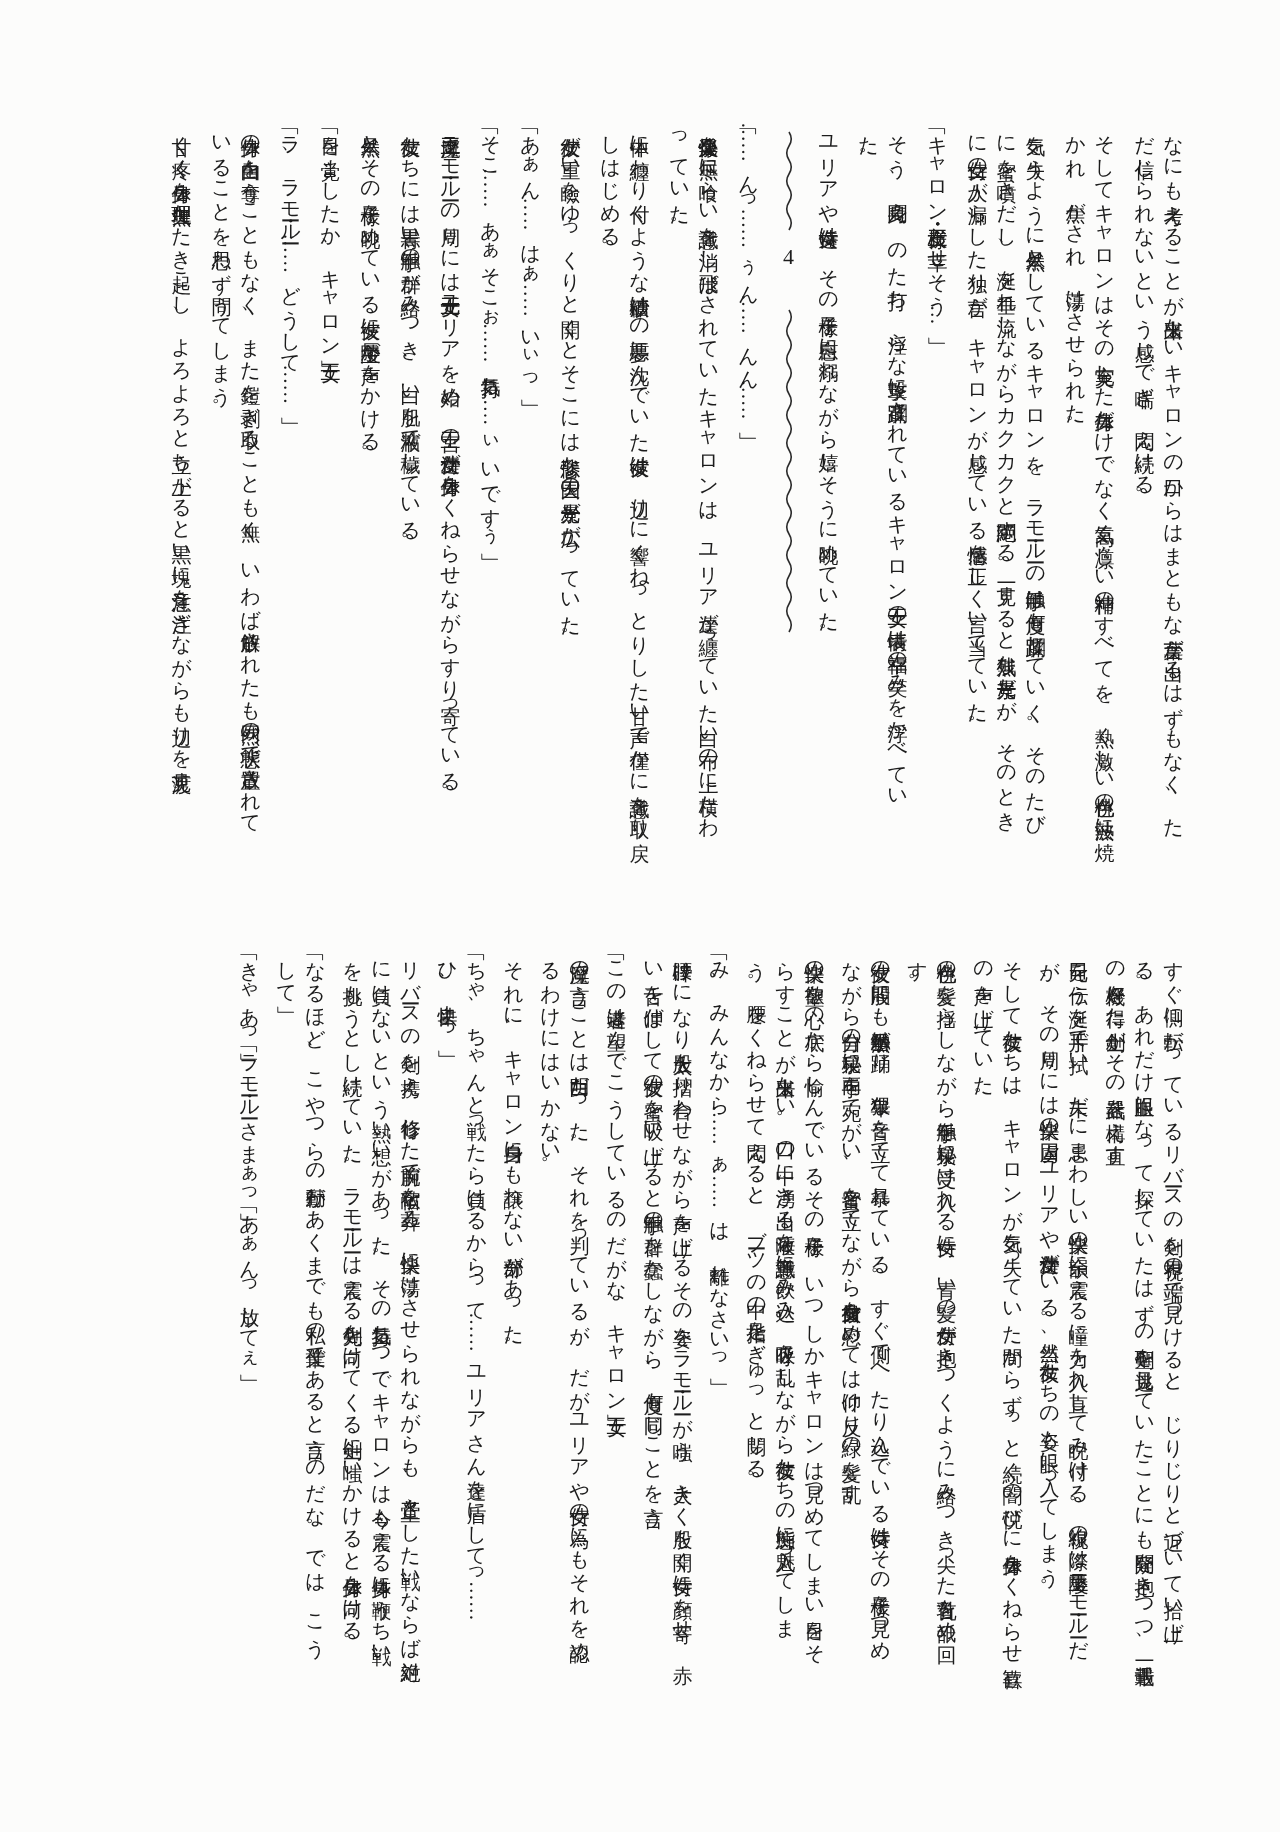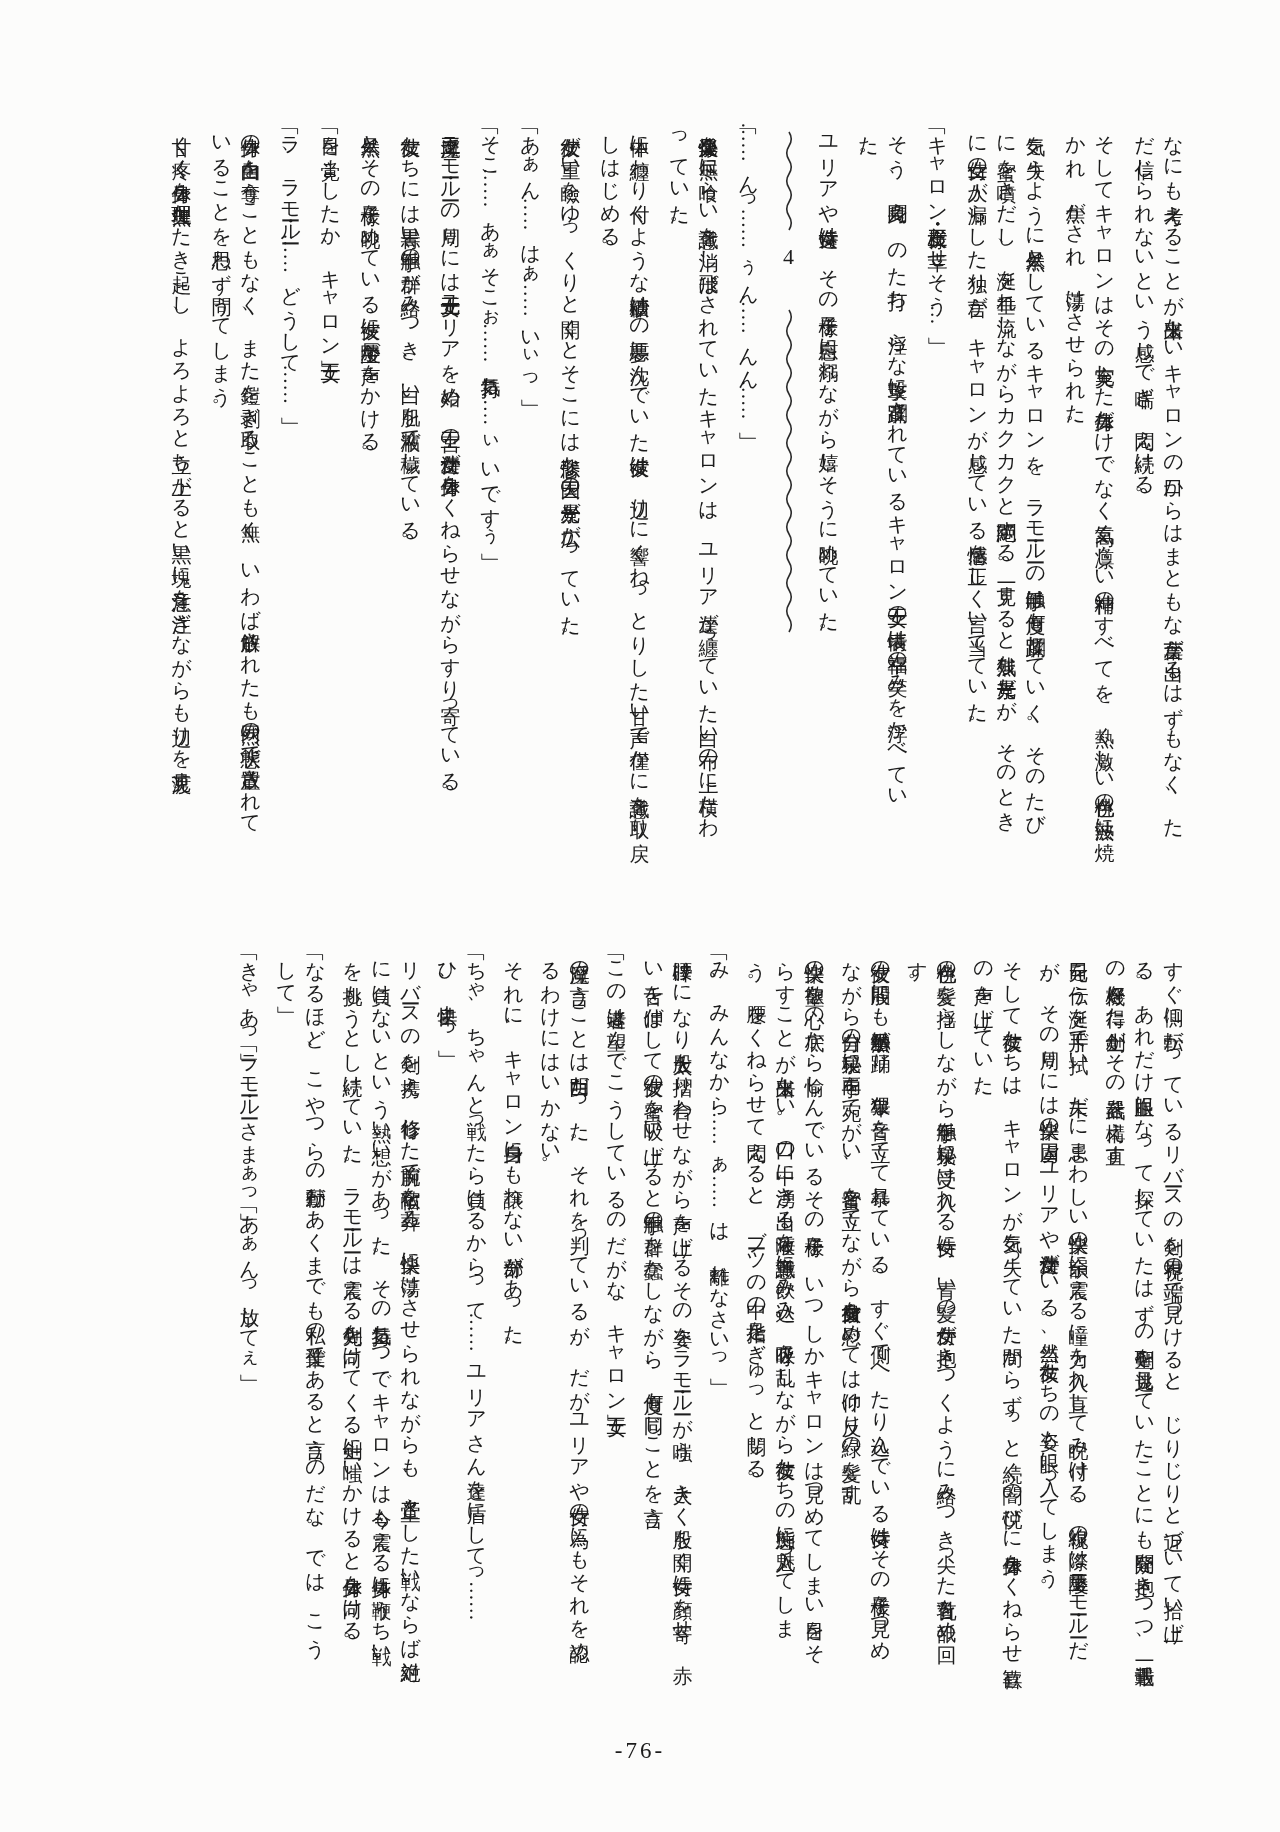--- a/index.html
+++ b/index.html
@@ -116,15 +116,14 @@
     <p>腰砕けになり太股を摺り合わせながら声を上げるその姿をラモー・ルーが嗤う。大きく股を開く侍女に顔を寄せ、赤い舌を伸ばして彼女の蜜を吸い上げると触手の群を蠢かしながら、何度も同じことを言う。</p>
     <p>「この者達は望んでこうしているのだがな、キャロン王女」</p>
     <p>淫魔の言うことは明白だった。それを判っているが、だがユリアや侍女の為にもそれを認めるわけにはいかない。</p>
     <p>それに、キャロン自身にも譲れない部分があった。</p>
     <p>「ちゃ、ちゃんと戦ったら負けるからって……ユリアさん達を盾にしてっ……ひ、卑怯よっ」</p>
     <p>リバースの剣を携え、修行した腕前で宿敵を葬る。快楽に蕩けさせられながらも、正々堂々とした戦いならば絶対に負けないという熱い想いがあった。その気持ち一つでキャロンは今も震える身体に鞭うち戦いを挑もうとし続けていた。ラモー・ルーは震える剣先を向けてくる剣士に嗤いかけると身体を向ける。</p>
     <p>「なるほど、こやつらの行動があくまでも私の仕業であると言うのだな。では、こうして」</p>
     <p>「きゃあっ」「ラモー・ルーさまぁっ」「あぁんっ放してぇ」</p>
   </div>
 
-  <div class="page-number">-76-</div>
 
 </div>
 
 </body></html>

